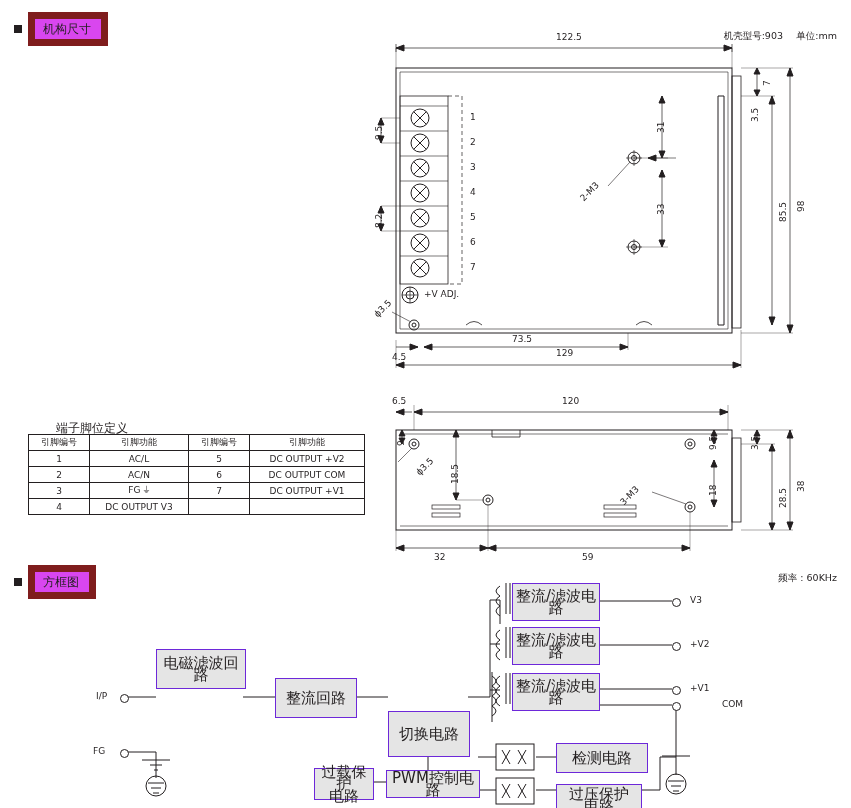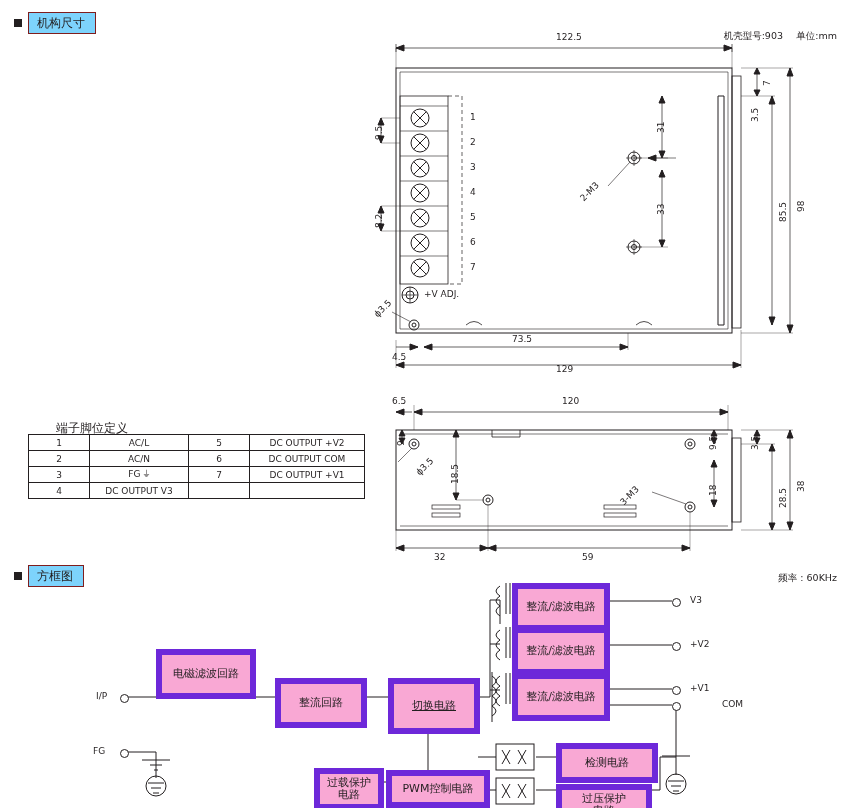--- a/index.html
+++ b/index.html
@@ -1,30 +1,30 @@
 <!DOCTYPE html>
 <html><head>
 <meta charset="utf-8">
 <style>
   html,body{margin:0;padding:0;background:#ffffff;}
   body{width:851px;height:808px;position:relative;font-family:"DejaVu Sans","Liberation Sans",sans-serif;color:#231f20;overflow:hidden;}
   .abs{position:absolute;}
   .sec-title{display:flex;align-items:center;gap:6px;font-size:12px;}
   .sec-title .sq{width:8px;height:8px;background:#231f20;display:inline-block;}
-  .sec-box{border:1px solid #7f1d1d;padding:3px 10px 3px 8px;font-size:12px;line-height:14px;background:#7dd3fc;}
+  .sec-box{border:7px solid #7f1d1d;padding:3px 10px 3px 8px;font-size:12px;line-height:14px;background:#d946ef;}
   .lbl{font-size:9px;color:#231f20;white-space:nowrap;}
   .lbl.rot{transform:rotate(-90deg);transform-origin:left top;}
   .lbl.rot45{transform:rotate(-45deg);transform-origin:left top;}
   table.pins{border-collapse:collapse;font-size:9px;}
   table.pins td{border:1px solid #231f20;height:15px;text-align:center;padding:0 2px;color:#231f20;}
   table.pins td.c1{width:56px;}
   table.pins td.c2{width:94px;}
   table.pins td.c3{width:56px;}
   table.pins td.c4{width:110px;}
-  .blk{position:absolute;border:6px solid #6d28d9;display:flex;align-items:center;justify-content:center;text-align:center;font-size:11px;line-height:12px;background:#f9a8d4;}
+  .blk{position:absolute;border:1px solid #6d28d9;display:flex;align-items:center;justify-content:center;text-align:center;font-size:15px;line-height:12px;background:#e5e5e5;}
   .node{position:absolute;width:7px;height:7px;border:1px solid #231f20;border-radius:50%;background:#fff;}
   svg{position:absolute;left:0;top:0;overflow:visible;}
   .hdr-right{position:absolute;font-size:9.5px;}
 </style>
 </head>
 <body>
 
 <div class="abs sec-title" style="left:14px;top:12px;">
   <span class="sq"></span>
   <span class="sec-box">机构尺寸</span>
@@ -155,21 +155,21 @@
     <path d="M381 206 L378 213 L384 213 Z" fill="#231f20"></path>
     <path d="M381 231 L378 224 L384 224 Z" fill="#231f20"></path>
     <line x1="381" y1="206" x2="400" y2="206" stroke-width="0.4"></line>
     <line x1="381" y1="231" x2="400" y2="231" stroke-width="0.4"></line>
 
     <line x1="392" y1="312" x2="411" y2="322" stroke-width="0.6"></line>
   </g>
 </svg>
 
 <div class="abs lbl" style="left:556px;top:32px;">122.5</div>
-<div class="abs lbl" style="left:556px;top:364px;">129</div>
+<div class="abs lbl" style="left:556px;top:348px;">129</div>
 <div class="abs lbl" style="left:512px;top:334px;">73.5</div>
 <div class="abs lbl" style="left:392px;top:352px;">4.5</div>
 <div class="abs lbl rot" style="left:796px;top:212px;">98</div>
 <div class="abs lbl rot" style="left:778px;top:222px;">85.5</div>
 <div class="abs lbl rot" style="left:762px;top:86px;">7</div>
 <div class="abs lbl rot" style="left:750px;top:122px;">3.5</div>
 <div class="abs lbl rot" style="left:656px;top:133px;">31</div>
 <div class="abs lbl rot" style="left:656px;top:215px;">33</div>
 <div class="abs lbl rot" style="left:374px;top:140px;">9.5</div>
 <div class="abs lbl rot" style="left:374px;top:228px;">8.2</div>
@@ -275,20 +275,26 @@
 <div class="abs lbl rot" style="left:396px;top:446px;">9</div>
 <div class="abs lbl rot" style="left:450px;top:484px;">18.5</div>
 <div class="abs lbl rot" style="left:708px;top:450px;">9.5</div>
 <div class="abs lbl rot" style="left:708px;top:496px;">18</div>
 <div class="abs lbl rot45" style="left:414px;top:470px;">ϕ3.5</div>
 <div class="abs lbl rot45" style="left:618px;top:500px;">3-M3</div>
 
 <div class="abs" style="left:36px;top:420px;font-size:12px;margin-left:20px;">端子脚位定义</div>
 <table class="pins abs" style="left:28px;top:434px;">
   <tbody>
+      <tr>
+    <td class="c1">引脚编号</td>
+    <td class="c2">引脚功能</td>
+    <td class="c3">引脚编号</td>
+    <td class="c4">引脚功能</td>
+  </tr>
   <tr>
     <td class="c1">1</td>
     <td class="c2">AC/L</td>
     <td class="c3">5</td>
     <td class="c4">DC OUTPUT +V2</td>
   </tr>
   <tr>
     <td class="c1">2</td>
     <td class="c2">AC/N</td>
     <td class="c3">6</td>
@@ -415,21 +421,21 @@
 <div class="abs lbl" style="left:690px;top:595px;">V3</div>
 <div class="node" style="left:672px;top:642px;"></div>
 <div class="abs lbl" style="left:690px;top:639px;">+V2</div>
 <div class="node" style="left:672px;top:686px;"></div>
 <div class="abs lbl" style="left:690px;top:683px;">+V1</div>
 <div class="node" style="left:672px;top:702px;"></div>
 <div class="abs lbl" style="left:690px;top:699px;padding-left:32px;">COM</div>
 
 <div class="blk" style="left:156px;top:649px;width:88px;height:38px;">电磁滤波回路</div>
 <div class="blk" style="left:275px;top:678px;width:80px;height:38px;">整流回路</div>
-<div class="blk" style="left:388px;top:678px;width:80px;height:44px;text-decoration:underline;">切换电路</div>
+<div class="blk" style="left:388px;top:711px;width:80px;height:44px;">切换电路</div>
 <div class="blk" style="left:512px;top:583px;width:86px;height:36px;">整流/滤波电路</div>
 <div class="blk" style="left:512px;top:627px;width:86px;height:36px;">整流/滤波电路</div>
 <div class="blk" style="left:512px;top:673px;width:86px;height:36px;">整流/滤波电路</div>
 <div class="blk" style="left:314px;top:768px;width:58px;height:30px;white-space:pre-line;">过载保护
 电路</div>
 <div class="blk" style="left:386px;top:770px;width:92px;height:26px;">PWM控制电路</div>
 <div class="blk" style="left:556px;top:743px;width:90px;height:28px;">检测电路</div>
 <div class="blk" style="left:556px;top:776px;width:84px;height:30px;white-space:pre-line;margin-top:8px;">过压保护
 电路</div>
 

